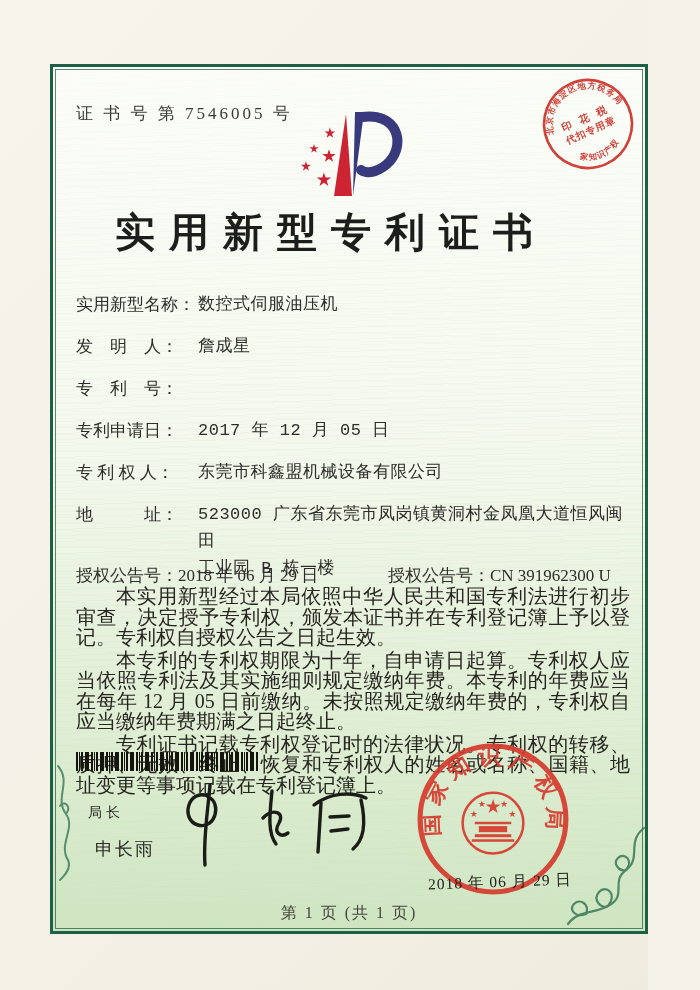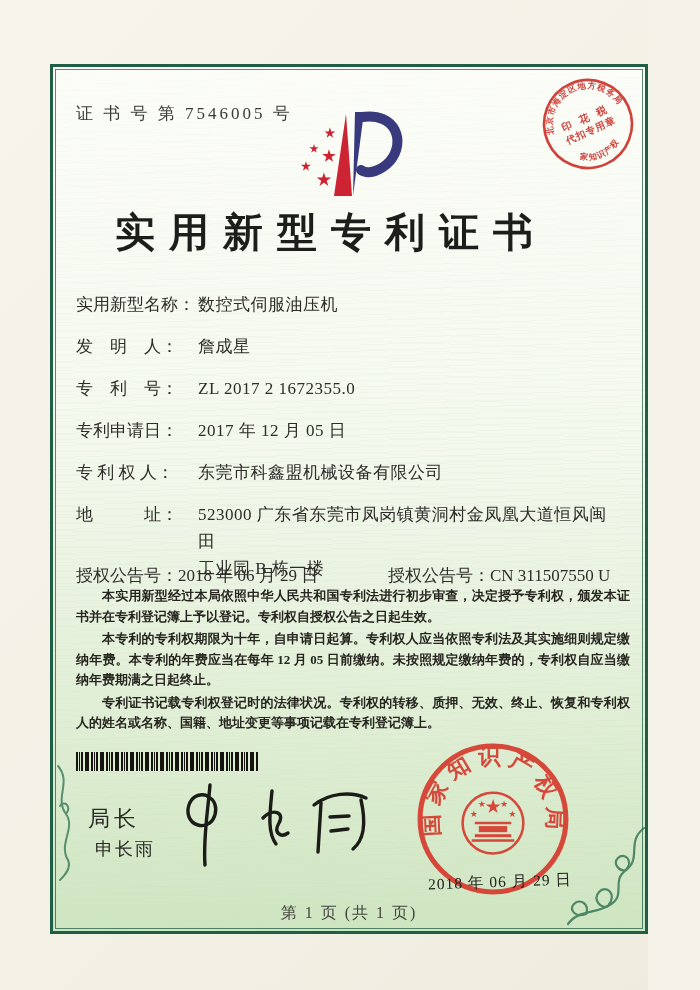--- a/index.html
+++ b/index.html
@@ -29,38 +29,38 @@
   .cert-no{left:76px;top:102px;font-size:17px;letter-spacing:3px;color:#3b3b38;}
 
   .logo{left:282px;top:108px;width:140px;height:100px;}
 
   .title{left:0;right:0;top:205px;text-align:center;font-size:40px;font-weight:bold;
     letter-spacing:14px;text-indent:14px;color:#1d1d1b;}
 
   .fields{left:76px;top:291px;width:548px;font-size:17px;color:#2e2d2a;}
   .frow{display:flex;margin-bottom:15px;line-height:27px;}
   .flabel{flex:0 0 122px;white-space:pre;}
-  .fvalue{flex:1;letter-spacing:0.5px;}
+  .fvalue{flex:1;letter-spacing:0.5px;font-family:Liberation Mono, monospace;}
   .fvalue.pre{white-space:pre-line;}
 
   .grant-row{left:76px;top:562px;width:552px;display:flex;font-size:17px;color:#2e2d2a;line-height:27px;}
   .grant-pair1{flex:0 0 312px;display:flex;}
   .grant-pair2{flex:1;display:flex;}
 
-  .body-text{left:76px;top:586px;width:554px;font-size:13px;line-height:20.5px;
-    color:#26251f;text-align:justify;font-weight:bold;}
+  .body-text{left:76px;top:586px;width:554px;font-size:20px;line-height:20.5px;
+    color:#26251f;text-align:justify;}
   .body-text p{margin:0 0 2px 0;text-indent:2em;}
 
   .barcode{left:76px;top:752px;width:182px;height:19px;
     background:
       repeating-linear-gradient(90deg,#15140f 0 2px,rgba(0,0,0,0) 2px 5px),
       repeating-linear-gradient(90deg,#15140f 0 1px,rgba(0,0,0,0) 1px 3px);
   }
 
-  .sig-title{left:88px;top:804px;font-size:22px;letter-spacing:4px;color:#2a2a26;}
+  .sig-title{left:88px;top:804px;font-size:14px;letter-spacing:4px;color:#2a2a26;}
   .sig-name{left:95px;top:837px;font-size:18px;letter-spacing:2px;color:#2a2a26;}
   .autograph{left:168px;top:778px;width:212px;height:92px;}
 
   .seal{left:414px;top:740px;width:158px;height:158px;opacity:0.93;}
   .seal-date{left:428px;top:872px;font-size:15.5px;letter-spacing:1px;color:#23221e;transform:rotate(-2deg);}
 
   .tax-stamp{left:540px;top:76px;width:96px;height:96px;transform:rotate(-24deg);opacity:0.9;}
 
   .footer{left:50px;top:903px;width:598px;text-align:center;font-size:16px;letter-spacing:2px;color:#45443f;}
 
@@ -101,21 +101,20 @@
     <div class="frow">
       <span class="flabel">实用新型名称：</span>
       <span class="fvalue">数控式伺服油压机</span>
     </div>
     <div class="frow">
       <span class="flabel">发　明　人：</span>
       <span class="fvalue">詹成星</span>
     </div>
     <div class="frow">
       <span class="flabel">专　利　号：</span>
-      <span class="fvalue">ZL 2017 2 1672355.0</span>
     </div>
     <div class="frow">
       <span class="flabel">专利申请日：</span>
       <span class="fvalue">2017 年 12 月 05 日</span>
     </div>
     <div class="frow">
       <span class="flabel">专 利 权 人：</span>
       <span class="fvalue">东莞市科鑫盟机械设备有限公司</span>
     </div>
     <div class="frow">
@@ -125,21 +124,21 @@
     </div>
   </div>
 
   <div class="abs grant-row">
     <span class="grant-pair1">
       <span>授权公告号：</span>
       <span>2018 年 06 月 29 日</span>
     </span>
     <span class="grant-pair2">
       <span>授权公告号：</span>
-      <span>CN 311507550 U</span>
+      <span>CN 391962300 U</span>
     </span>
   </div>
 
   <div class="abs body-text">
     <p>本实用新型经过本局依照中华人民共和国专利法进行初步审查，决定授予专利权，颁发本证书并在专利登记簿上予以登记。专利权自授权公告之日起生效。</p>
     <p>本专利的专利权期限为十年，自申请日起算。专利权人应当依照专利法及其实施细则规定缴纳年费。本专利的年费应当在每年 12 月 05 日前缴纳。未按照规定缴纳年费的，专利权自应当缴纳年费期满之日起终止。</p>
     <p>专利证书记载专利权登记时的法律状况。专利权的转移、质押、无效、终止、恢复和专利权人的姓名或名称、国籍、地址变更等事项记载在专利登记簿上。</p>
   </div>
 
   <div class="abs barcode"></div>

